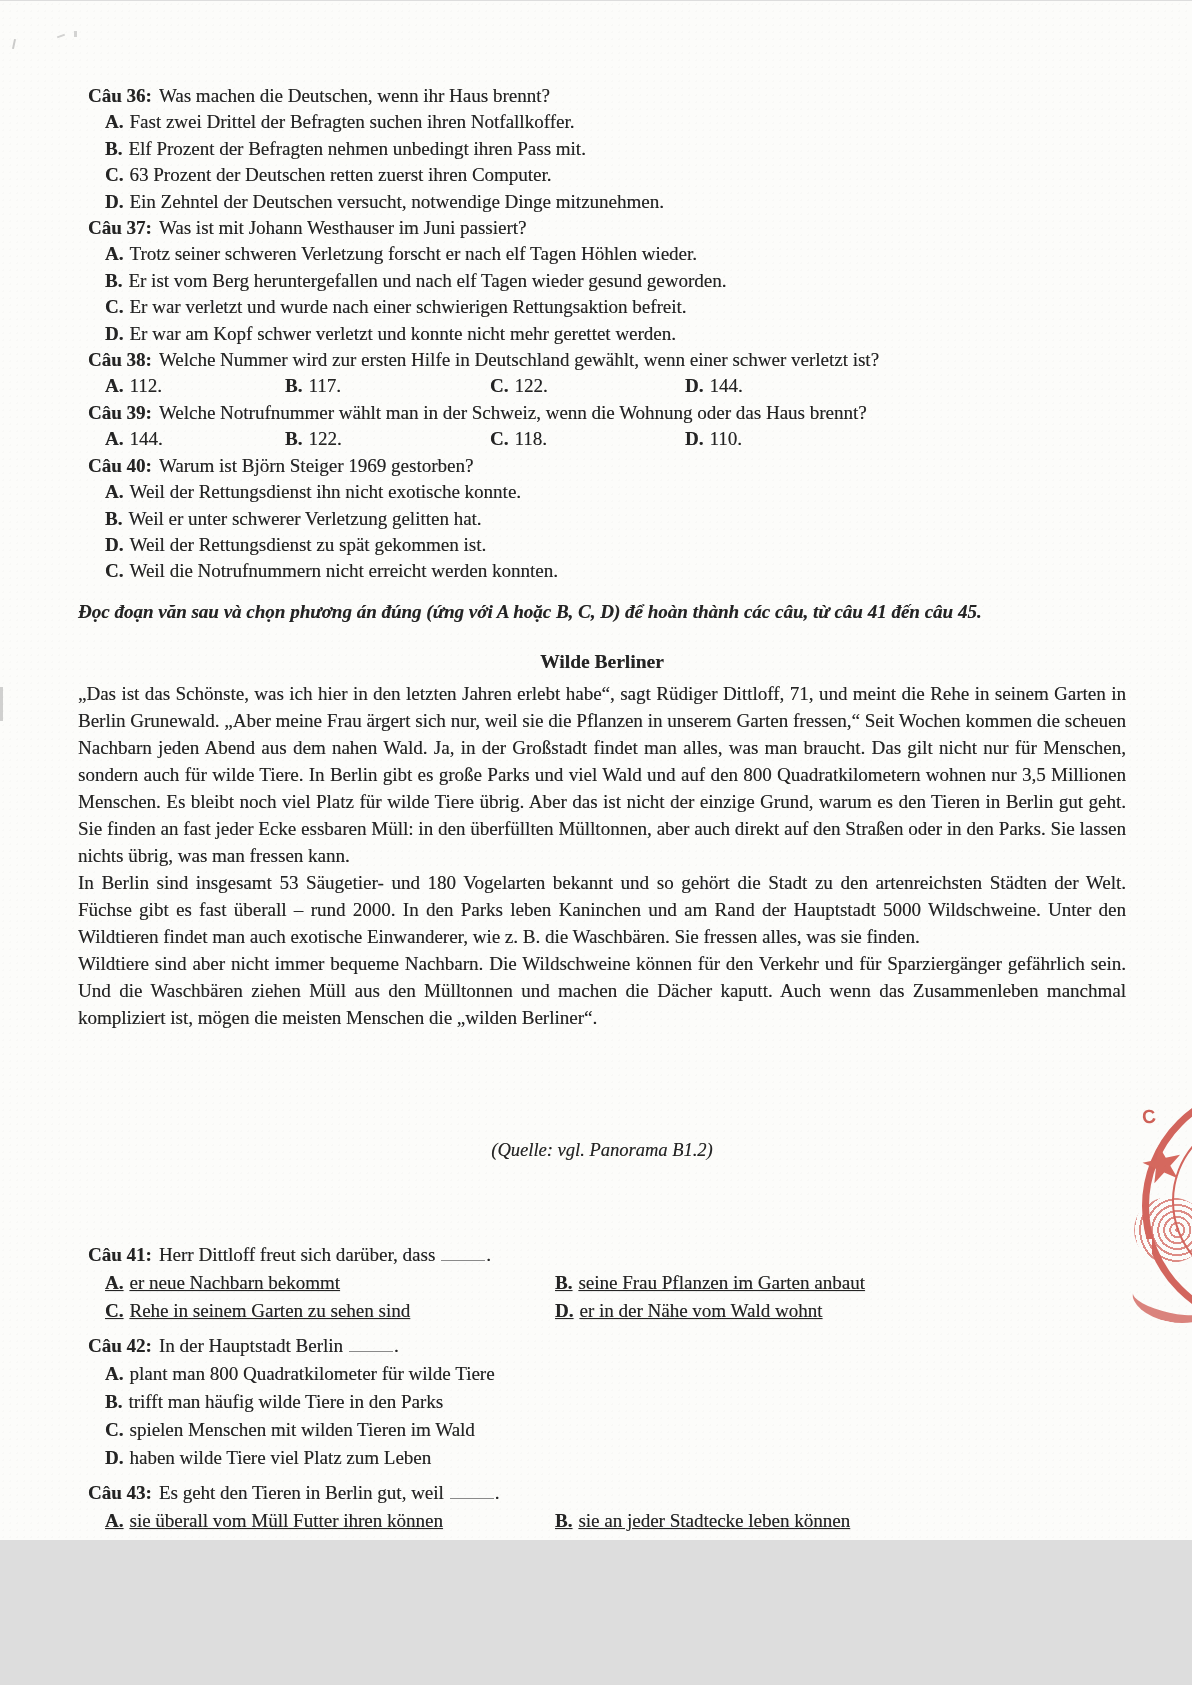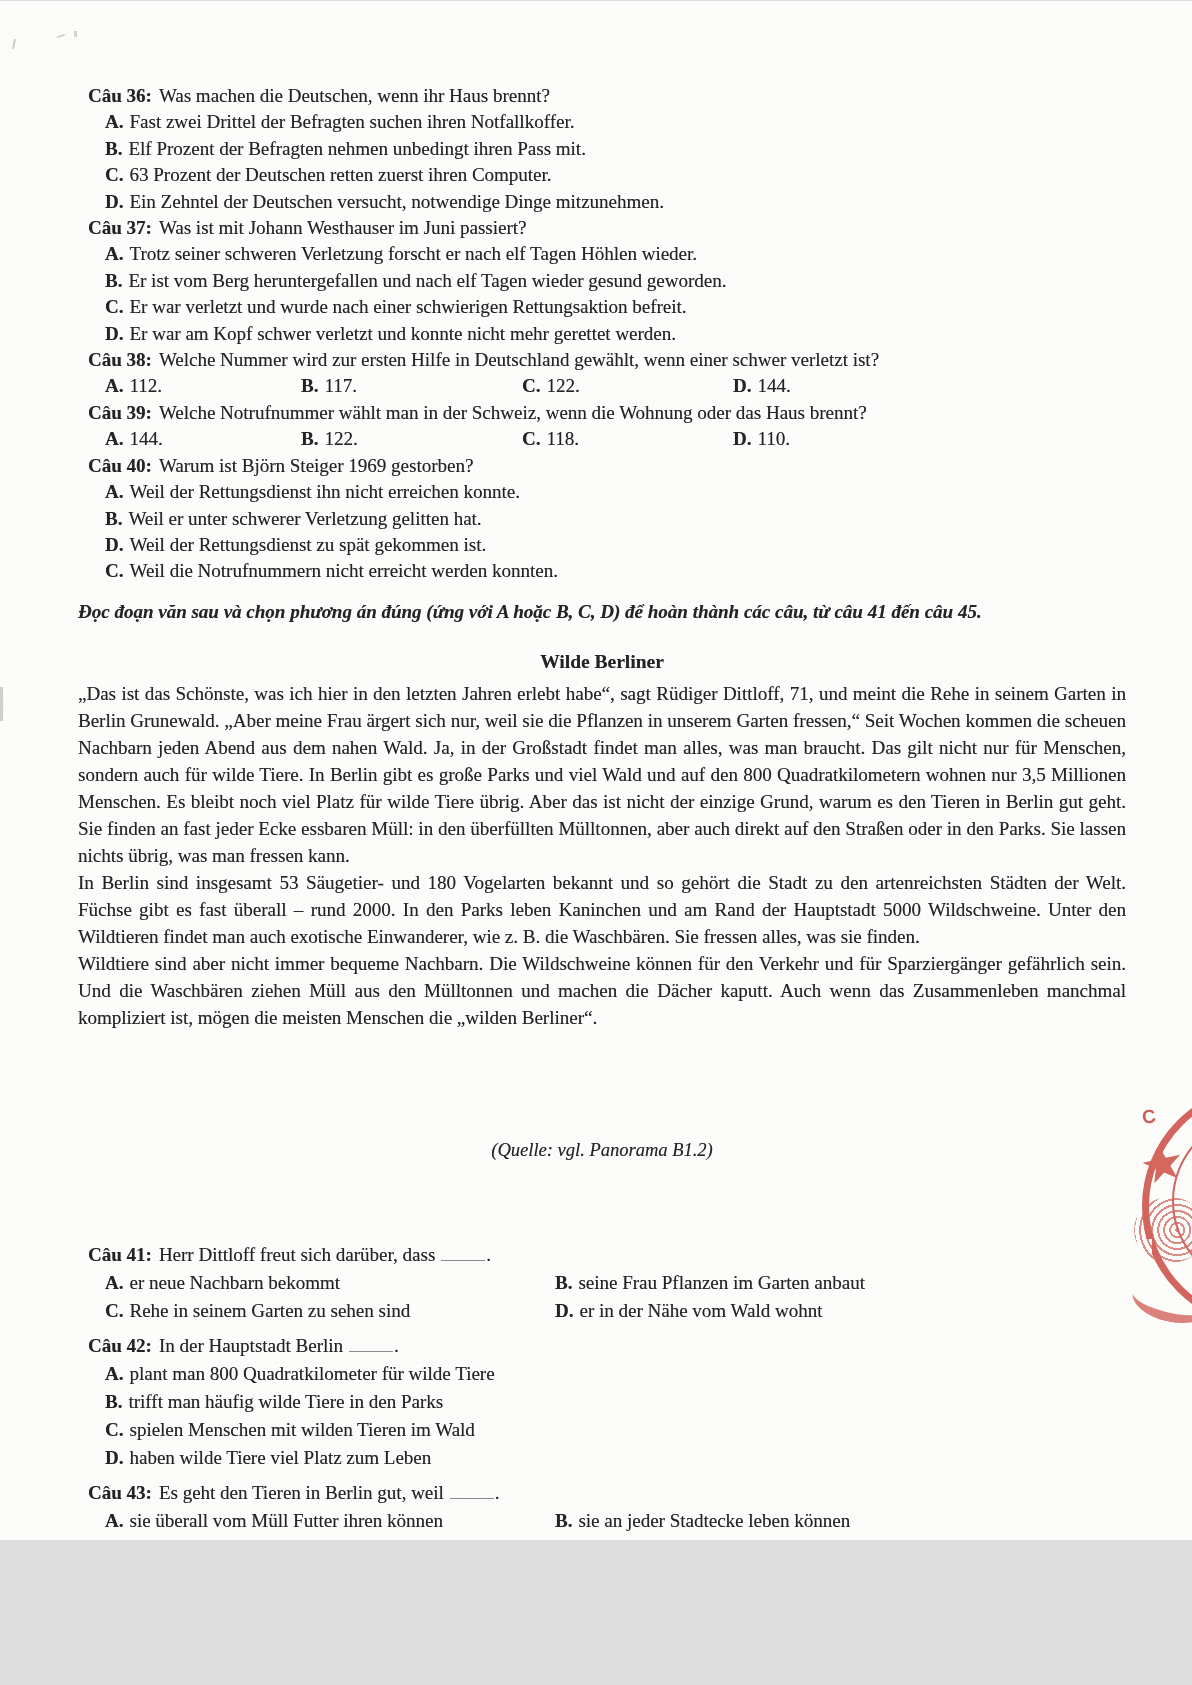--- a/index.html
+++ b/index.html
@@ -14,22 +14,22 @@
     text-shadow:0.2px 0.2px 0.5px rgba(45,45,45,0.5);
   }
   .abs{position:absolute;}
   
   #part1{top:82px;left:88px;width:1040px;font-size:19px;line-height:26.4px;}
   #part2{top:1240px;left:88px;width:1040px;font-size:19px;line-height:28px;}
   #part2 .q{margin-bottom:7px;}
   .qline b{margin-right:7px;}
   .opt{padding-left:17px;}
   .opt b, .cell b{margin-right:6px;}
-  .optgrid4{padding-left:17px;display:grid;grid-template-columns:180px 205px 195px 1fr;gap:16px;}
-  .optgrid2{padding-left:17px;display:grid;grid-template-columns:450px 1fr;}
+  .optgrid4{padding-left:17px;display:grid;grid-template-columns:180px 205px 195px 1fr;}
+  .optgrid2{padding-left:17px;display:grid;grid-template-columns:450px 1fr;text-decoration:underline;}
   .blank{display:inline-block;width:44px;height:15px;border-bottom:1.4px solid #8a8a8a;margin:0 1px 0 6px;}
   
   #instruction{top:597px;left:78px;width:1048px;font-size:19px;line-height:27px;font-weight:bold;font-style:italic;}
   #passage-title{top:650px;left:78px;width:1048px;text-align:center;font-weight:bold;font-size:19.5px;}
   #passage{top:679px;left:78px;width:1048px;font-size:19px;line-height:27px;text-align:justify;}
   #passage p{margin:0;}
   #source-line{top:1139px;left:78px;width:1048px;text-align:center;font-style:italic;font-size:18.5px;}
   
   #footer{top:1606px;left:0;width:1118px;text-align:right;font-size:16px;font-family:Liberation Serif, serif;}
   #bottom-bar{top:1677px;left:0;width:1192px;height:7px;background:#101010;}
@@ -101,21 +101,21 @@
       <div class="optgrid4">
         <span class="cell"><b>A.</b><span>144.</span></span>
         <span class="cell"><b>B.</b><span>122.</span></span>
         <span class="cell"><b>C.</b><span>118.</span></span>
         <span class="cell"><b>D.</b><span>110.</span></span>
       </div>
     </div>
 
     <div class="q">
       <div class="qline"><b>Câu 40:</b><span>Warum ist Björn Steiger 1969 gestorben?</span></div>
-      <div class="opt"><b>A.</b><span>Weil der Rettungsdienst ihn nicht erreichen konnte.</span></div>
+      <div class="opt"><b>A.</b><span>Weil der Rettungsdienst ihn nicht exotische konnte.</span></div>
       <div class="opt"><b>B.</b><span>Weil er unter schwerer Verletzung gelitten hat.</span></div>
       <div class="opt"><b>D.</b><span>Weil der Rettungsdienst zu spät gekommen ist.</span></div>
       <div class="opt"><b>C.</b><span>Weil die Notrufnummern nicht erreicht werden konnten.</span></div>
     </div>
   </div>
 
   <div class="abs" id="instruction">Đọc đoạn văn sau và chọn phương án đúng (ứng với A hoặc B, C, D) để hoàn thành các câu, từ câu 41 đến câu 45.</div>
 
   <div class="abs" id="passage-title">Wilde Berliner</div>
   <div class="abs" id="passage">

